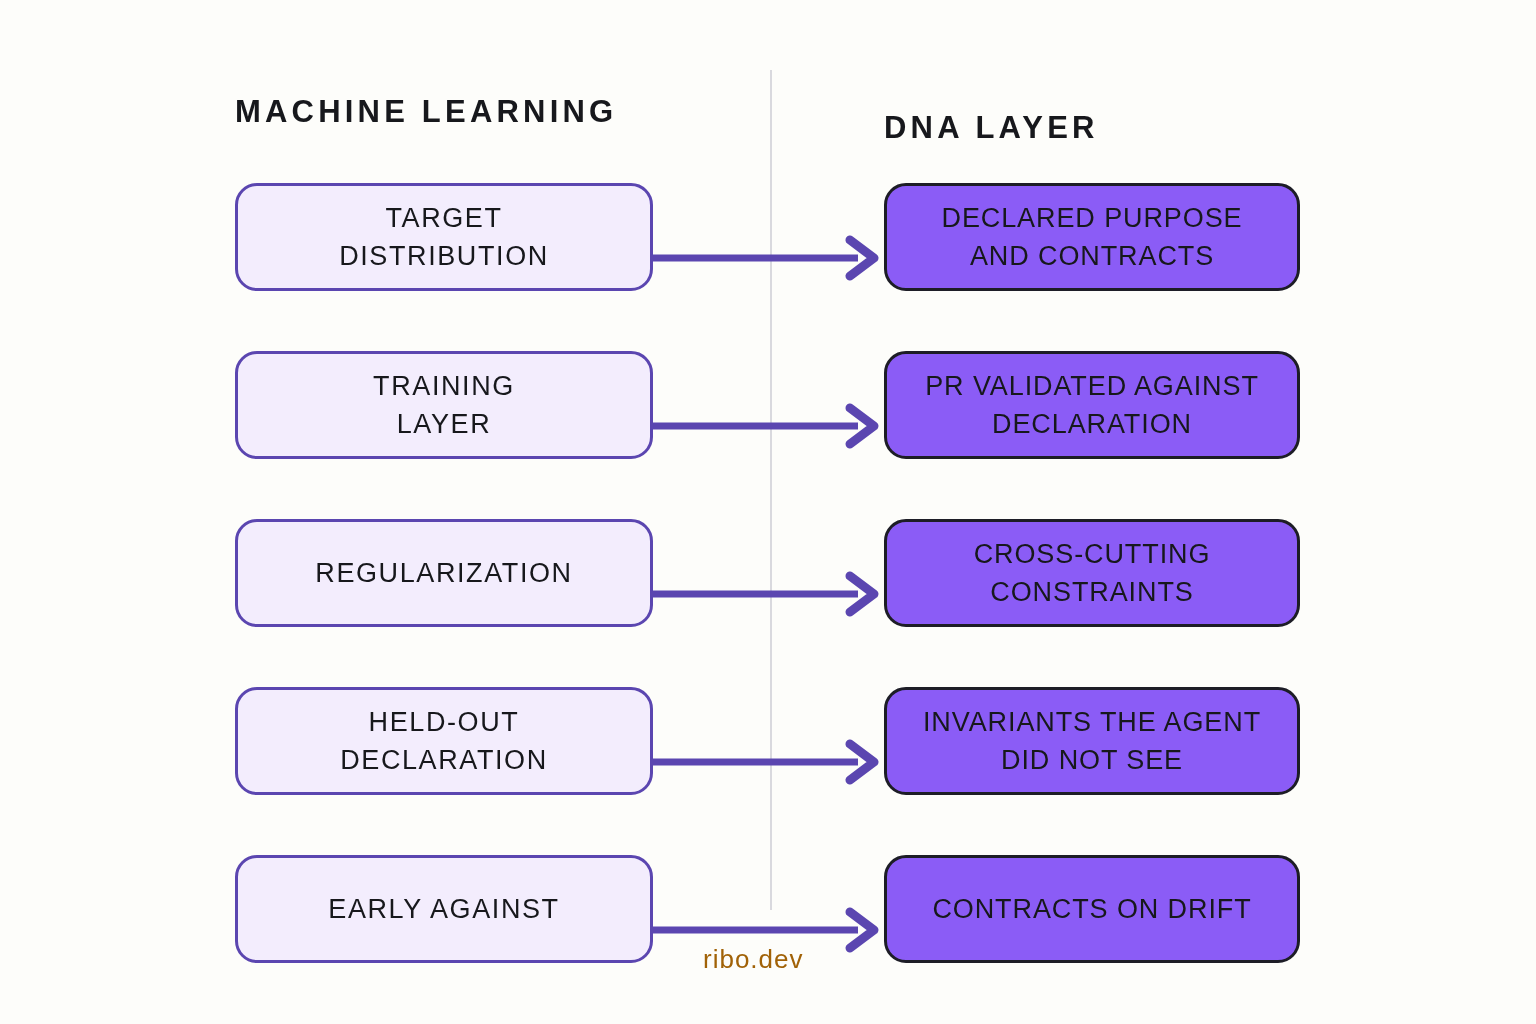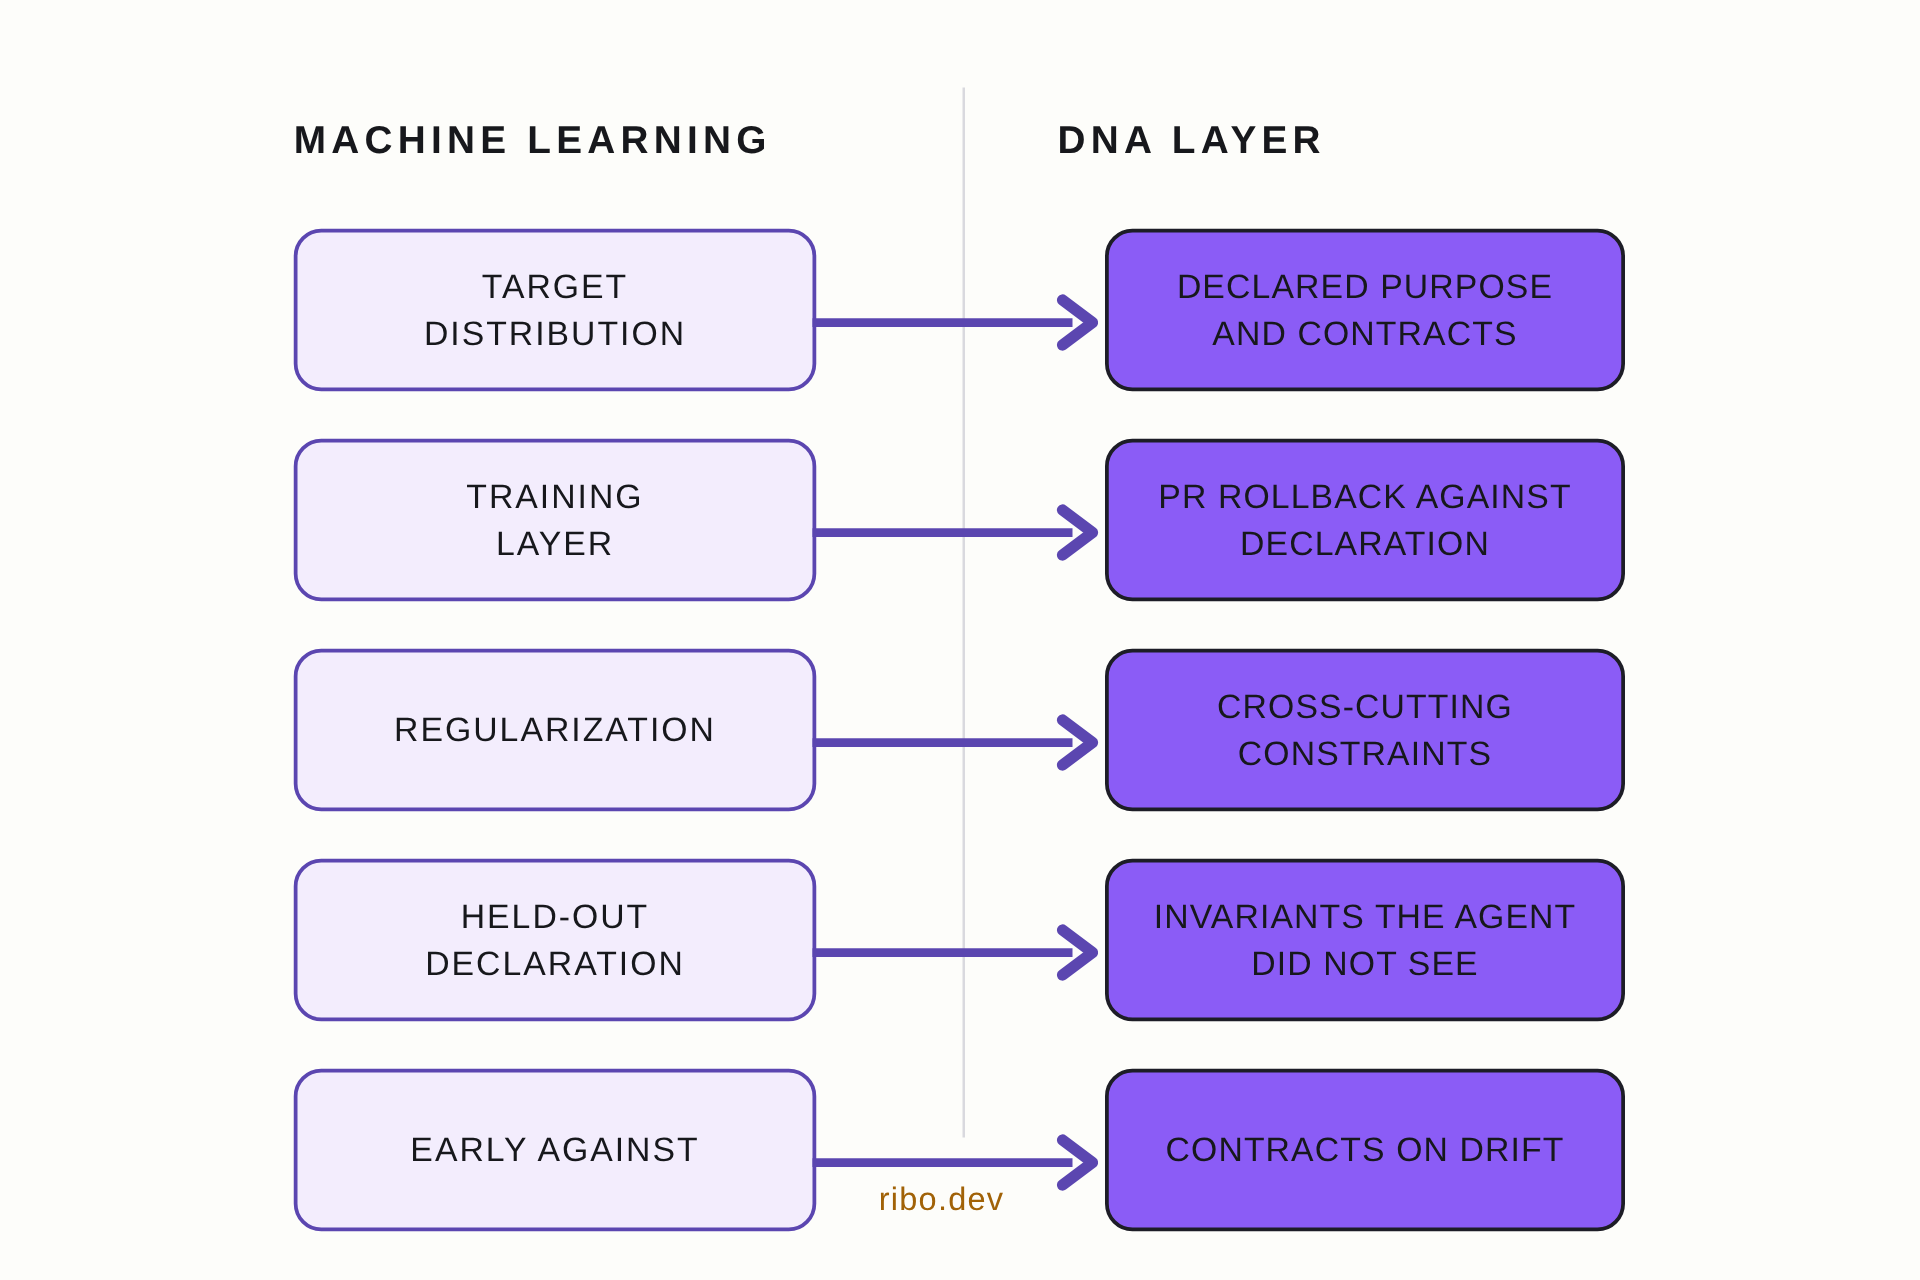--- a/index.html
+++ b/index.html
@@ -26,21 +26,21 @@
     font-size: 31px;
     font-weight: 600;
     letter-spacing: 4.2px;
     color: #17181c;
     text-align: left;
     white-space: nowrap;
     top: 96px;
     line-height: 1;
   }
   #header-left  { left: 235px; width: 418px; }
-  #header-right { left: 846px; width: 416px; }
+  #header-right { left: 884px; width: 416px; margin-top: 16px; }
 
   
   #divider {
     position: absolute;
     left: 770px;
     top: 70px;
     width: 1.6px;
     height: 840px;
     background: #d9d9de;
   }
@@ -49,21 +49,21 @@
   .row {
     position: absolute;
     left: 0;
     width: 1536px;
     height: 130px;
   }
 
   .node {
     position: absolute;
     top: 0;
-    height: 130px;
+    height: 108px;
     border-radius: 22px;
     box-sizing: border-box;
     display: flex;
     align-items: center;
     justify-content: center;
     text-align: center;
     padding: 0 18px;
   }
 
   .node-left {
@@ -149,21 +149,21 @@
           <span class="node-label">TRAINING
 LAYER</span>
         </div>
         <div class="connector">
           <svg width="236" height="40" viewBox="0 0 236 40">
             <line x1="0" y1="20" x2="208" y2="20" stroke="#5b46b0" stroke-width="7" stroke-linecap="butt"></line>
             <polyline points="200,2 224,20 200,38" fill="none" stroke="#5b46b0" stroke-width="9" stroke-linecap="round" stroke-linejoin="round"></polyline>
           </svg>
         </div>
         <div class="node node-right">
-          <span class="node-label">PR ROLLBACK AGAINST
+          <span class="node-label">PR VALIDATED AGAINST
 DECLARATION</span>
         </div>
       </div>
       <div class="row" style="top: 519px;">
         <div class="node node-left">
           <span class="node-label">REGULARIZATION</span>
         </div>
         <div class="connector">
           <svg width="236" height="40" viewBox="0 0 236 40">
             <line x1="0" y1="20" x2="208" y2="20" stroke="#5b46b0" stroke-width="7" stroke-linecap="butt"></line>

